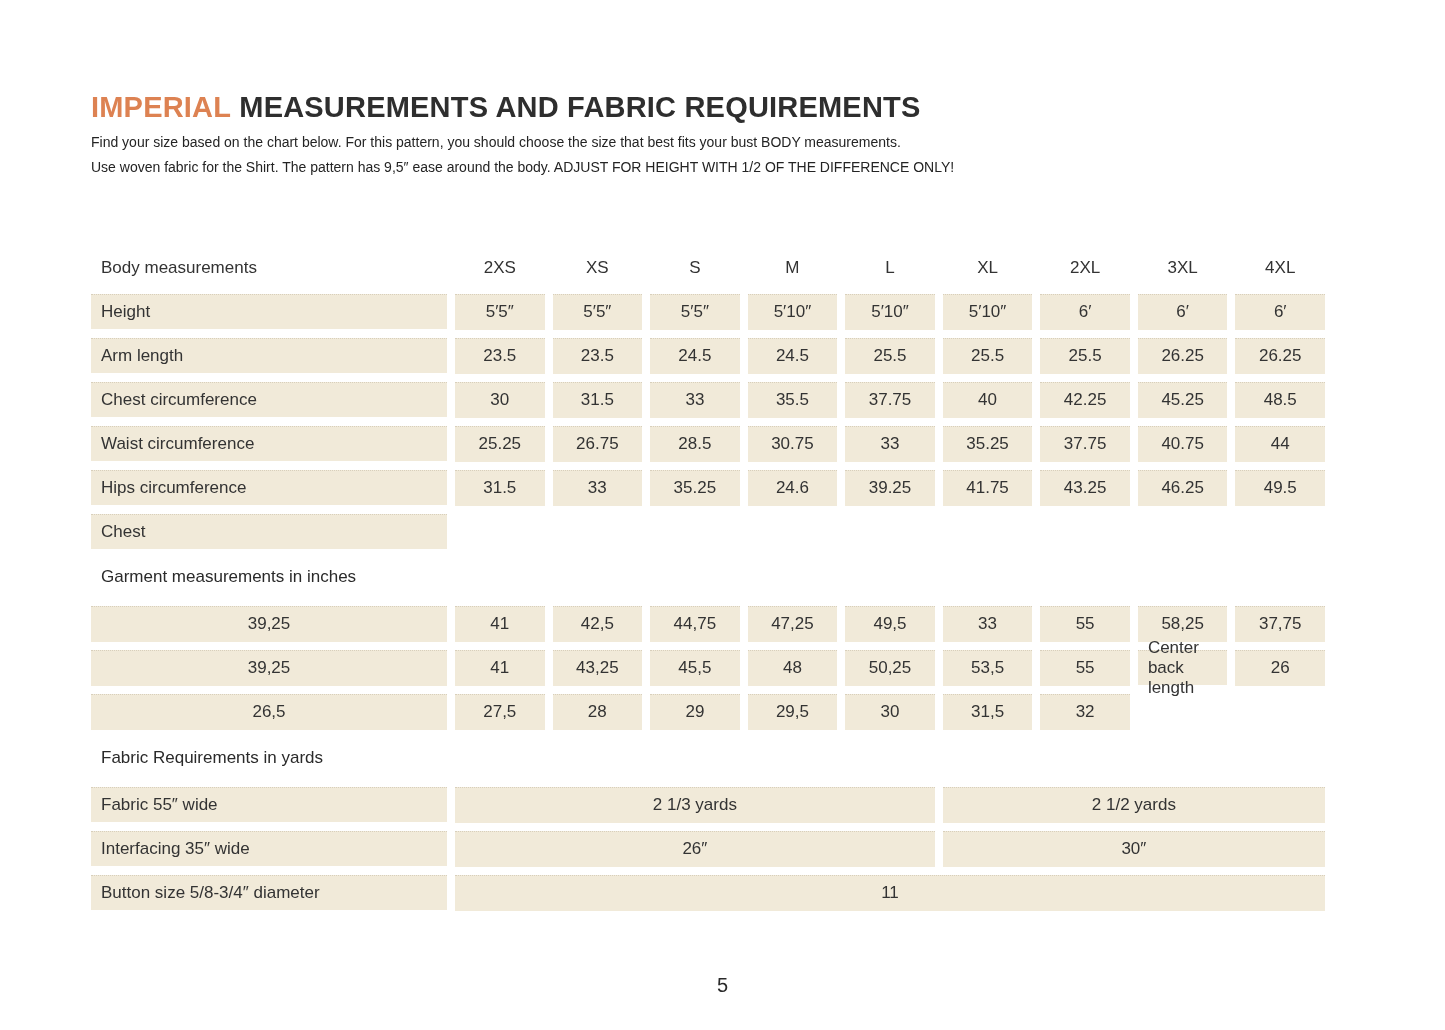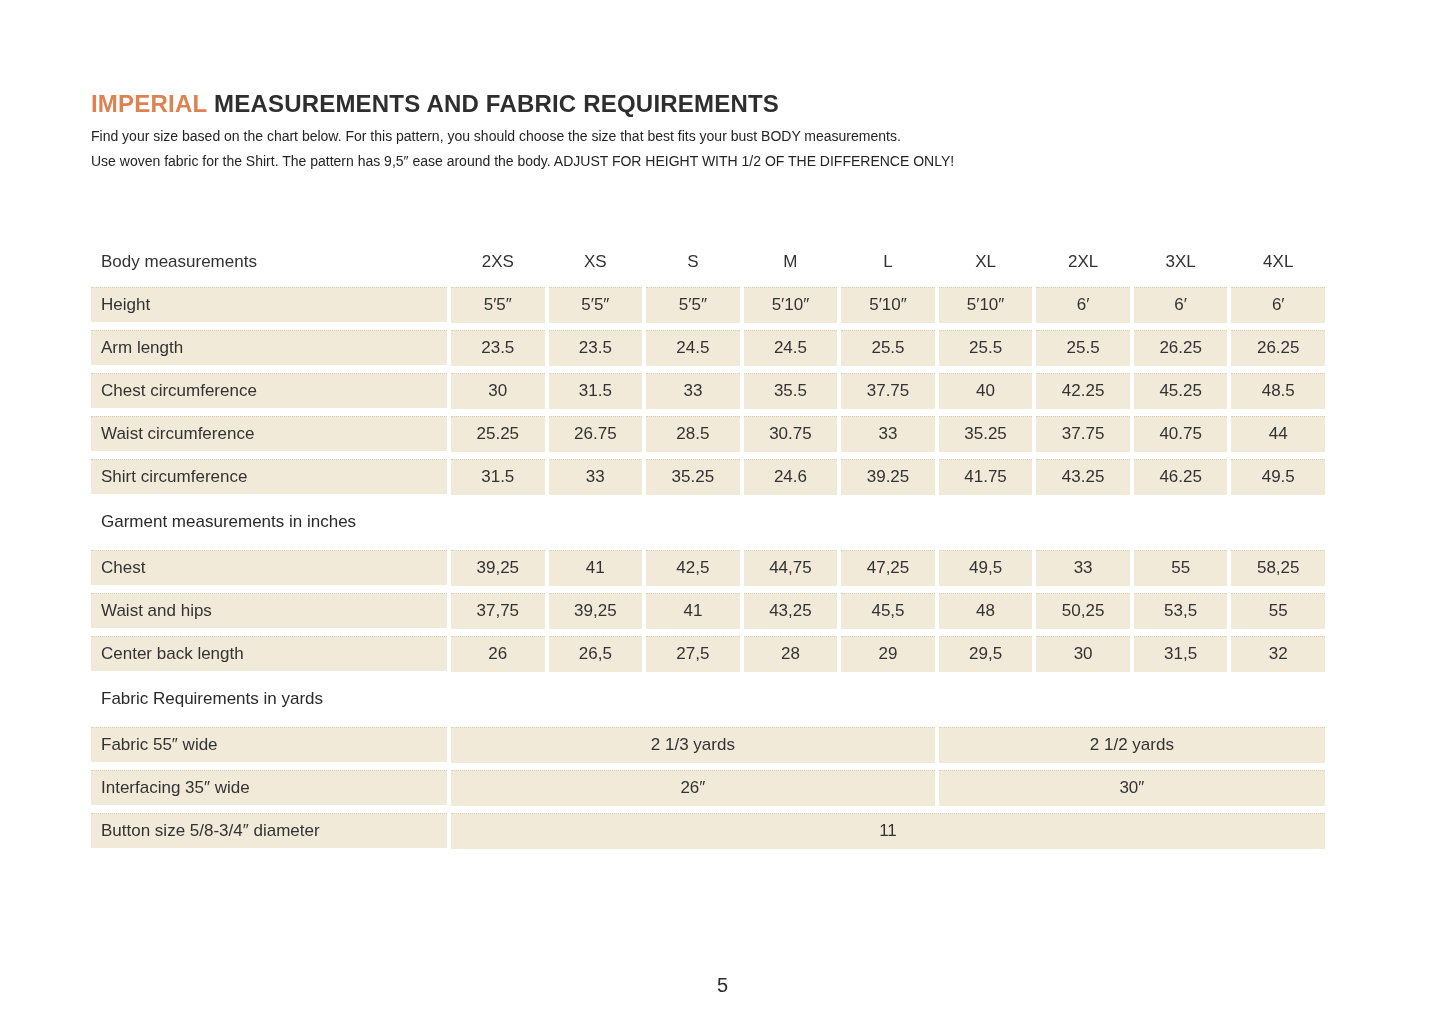--- a/index.html
+++ b/index.html
@@ -12,40 +12,41 @@
     width:1445px;height:1030px;
     background:#ffffff;
     position:relative;
     overflow:hidden;
     font-family:"Liberation Sans", sans-serif;
     color:var(--text);
   }
   .page{position:absolute;inset:0;}
   .title{
     margin:90px 0 0 91px;
-    font-size:24px;
+    font-size:29px;
     font-weight:bold;
     letter-spacing:0.2px;
     color:#2e2e2e;
     line-height:1.2;
   }
   .title .accent{color:var(--accent);margin-right:0.28em;}
   .intro{
     margin:5px 0 0 91px;
     font-size:14px;
     line-height:25.5px;
     color:#242424;
   }
   .size-table{
     margin:70px 0 0 91px;
     width:1234px;
     display:grid;
     grid-template-columns:356px repeat(9,1fr);
     column-gap:4px;
     row-gap:7px;
+    gap:8px;
   }
   .cell{
     height:35px;
     display:flex;
     align-items:center;
     font-size:17px;
     color:#333333;
   }
   .cell.bg{
     background:var(--cellbg);
@@ -129,42 +130,41 @@
       <div class="cell label-cell bg">Waist circumference</div>
       <div class="cell value-cell bg">25.25</div>
       <div class="cell value-cell bg">26.75</div>
       <div class="cell value-cell bg">28.5</div>
       <div class="cell value-cell bg">30.75</div>
       <div class="cell value-cell bg">33</div>
       <div class="cell value-cell bg">35.25</div>
       <div class="cell value-cell bg">37.75</div>
       <div class="cell value-cell bg">40.75</div>
       <div class="cell value-cell bg">44</div>
-      <div class="cell label-cell bg">Shirt circumference</div>
+      <div class="cell label-cell bg">Hips circumference</div>
       <div class="cell value-cell bg">31.5</div>
       <div class="cell value-cell bg">33</div>
       <div class="cell value-cell bg">35.25</div>
       <div class="cell value-cell bg">24.6</div>
       <div class="cell value-cell bg">39.25</div>
       <div class="cell value-cell bg">41.75</div>
       <div class="cell value-cell bg">43.25</div>
       <div class="cell value-cell bg">46.25</div>
       <div class="cell value-cell bg">49.5</div>
+      <div class="cell label-cell bg">Chest</div>
       <div class="cell section-cell">Garment measurements in inches</div>
-      <div class="cell label-cell bg">Chest</div>
       <div class="cell value-cell bg">39,25</div>
       <div class="cell value-cell bg">41</div>
       <div class="cell value-cell bg">42,5</div>
       <div class="cell value-cell bg">44,75</div>
       <div class="cell value-cell bg">47,25</div>
       <div class="cell value-cell bg">49,5</div>
       <div class="cell value-cell bg">33</div>
       <div class="cell value-cell bg">55</div>
       <div class="cell value-cell bg">58,25</div>
-      <div class="cell label-cell bg">Waist and hips</div>
       <div class="cell value-cell bg">37,75</div>
       <div class="cell value-cell bg">39,25</div>
       <div class="cell value-cell bg">41</div>
       <div class="cell value-cell bg">43,25</div>
       <div class="cell value-cell bg">45,5</div>
       <div class="cell value-cell bg">48</div>
       <div class="cell value-cell bg">50,25</div>
       <div class="cell value-cell bg">53,5</div>
       <div class="cell value-cell bg">55</div>
       <div class="cell label-cell bg">Center back length</div>

